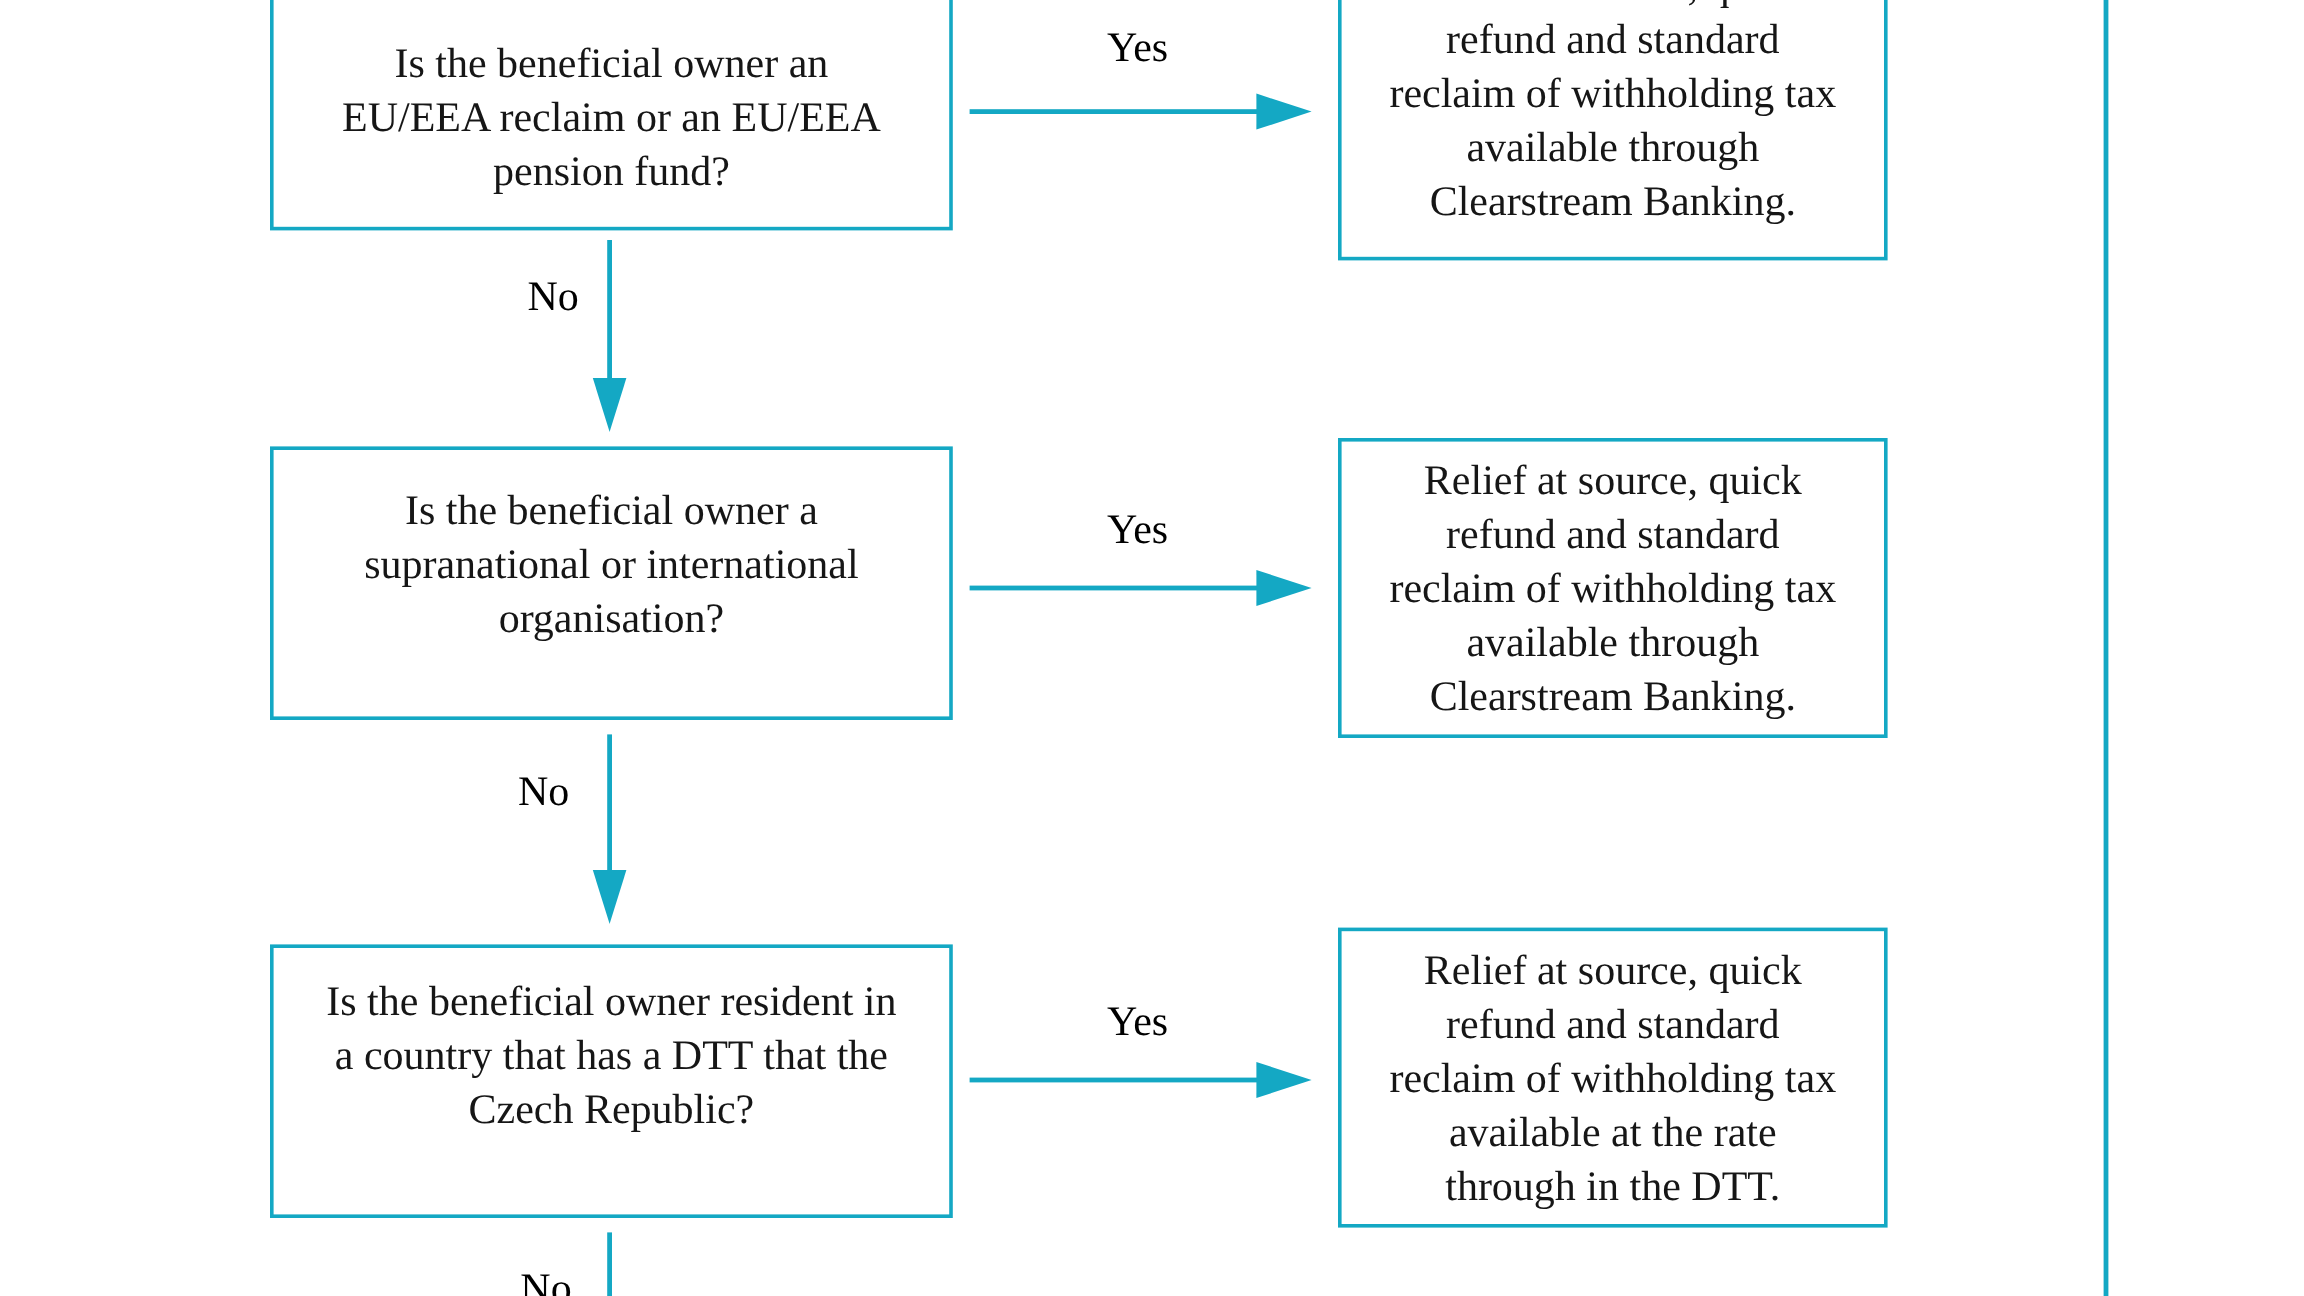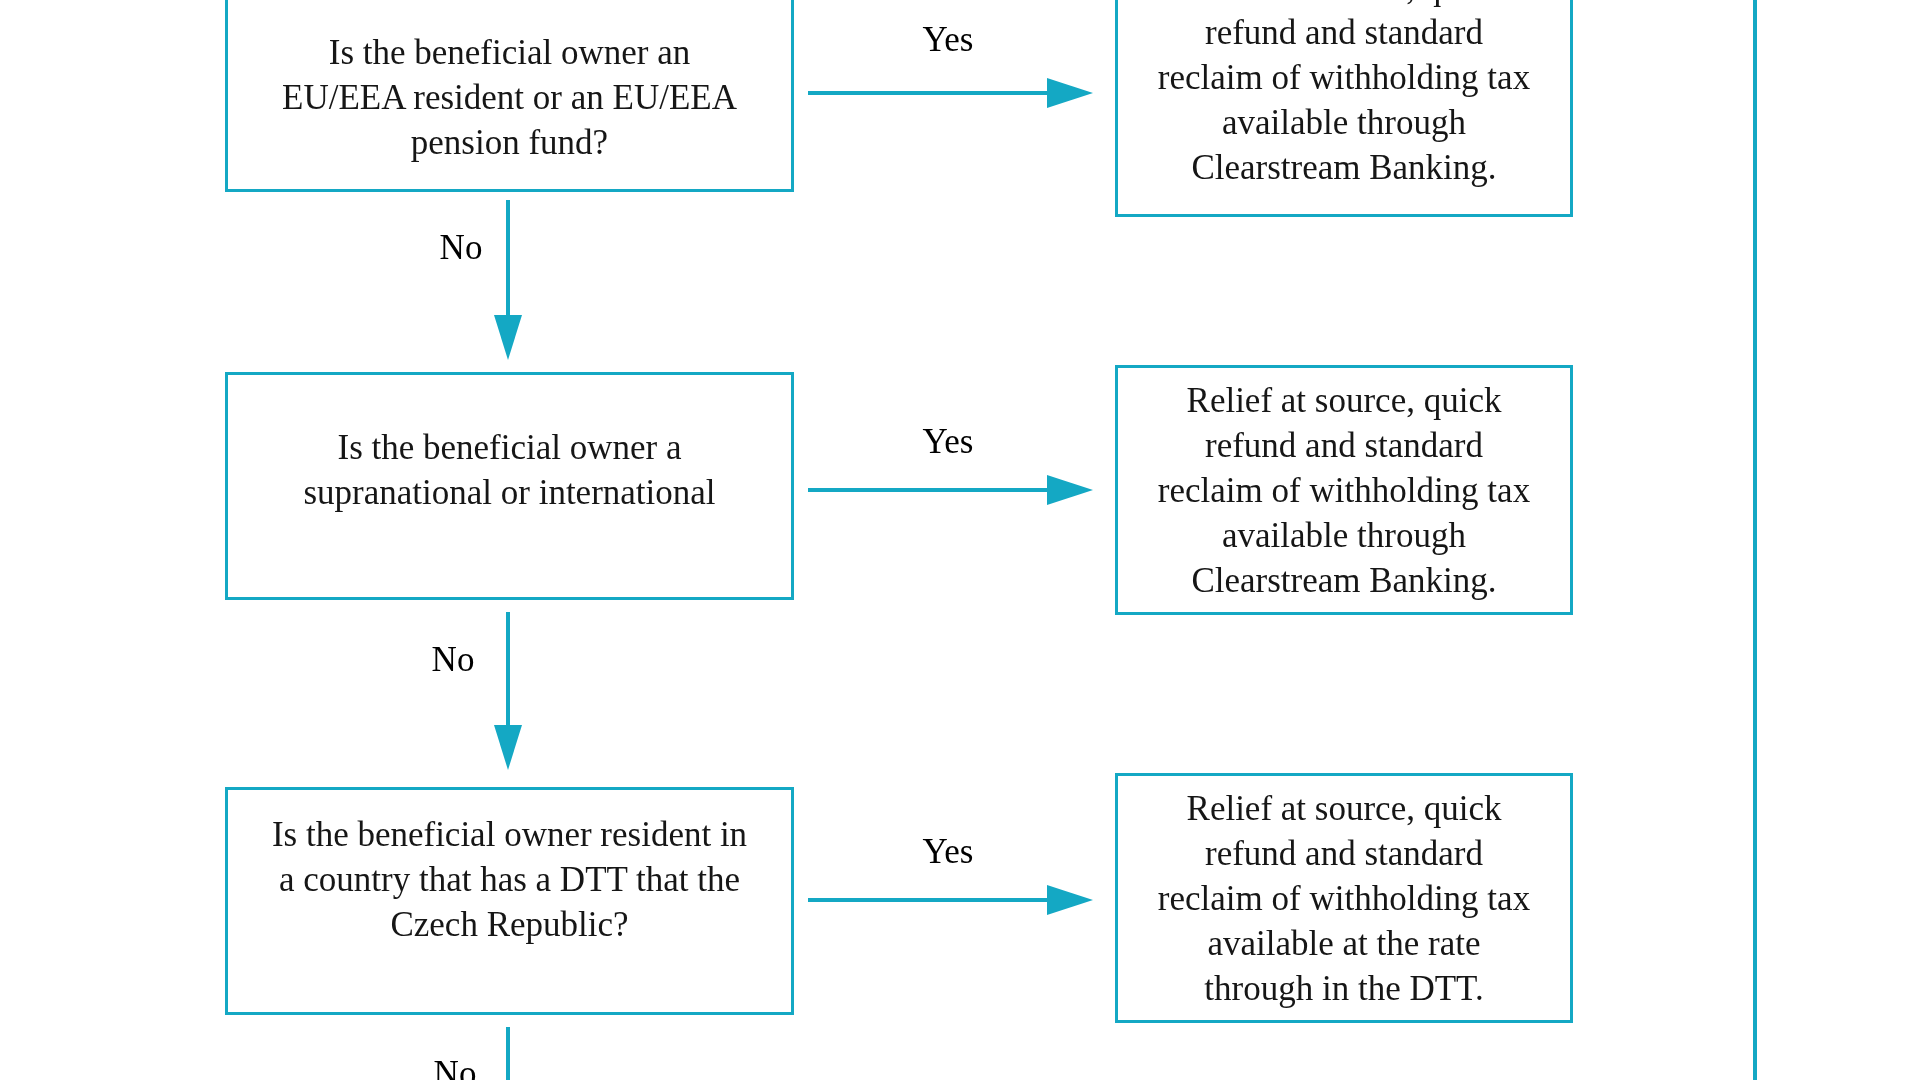--- a/index.html
+++ b/index.html
@@ -55,21 +55,21 @@
   }
 </style>
 </head>
 <body>
 
 <div id="canvas">
 
   <div class="box qbox" style="top:-36px; padding-top:38px;">
     <div class="box-text">
       <span>Is the beneficial owner an</span>
-      <span>EU/EEA resident or an EU/EEA</span>
+      <span>EU/EEA reclaim or an EU/EEA</span>
       <span>pension fund?</span>
     </div>
   </div>
   <div class="edge-label" style="left:948px; top:39px;">Yes</div>
   <div class="hline" style="left:808px; top:91px; width:240px;"></div>
   <div class="head-right" style="left:1047px; top:78px;"></div>
   <div class="box rbox" style="top:-33px; padding-bottom:30px;">
     <div class="box-text">
       <span>Relief at source, quick</span>
       <span>refund and standard</span>
@@ -79,20 +79,21 @@
     </div>
   </div>
   <div class="edge-label" style="left:461px; top:247px;">No</div>
   <div class="vline" style="left:506px; top:200px; height:115px;"></div>
   <div class="head-down" style="left:494px; top:315px;"></div>
 
   <div class="box qbox" style="top:372px; padding-bottom:32px;justify-content:center;">
     <div class="box-text">
       <span>Is the beneficial owner a</span>
       <span>supranational or international</span>
+      <span>organisation?</span>
     </div>
   </div>
   <div class="edge-label" style="left:948px; top:441px;">Yes</div>
   <div class="hline" style="left:808px; top:488px; width:240px;"></div>
   <div class="head-right" style="left:1047px; top:475px;"></div>
   <div class="box rbox" style="top:365px;">
     <div class="box-text">
       <span>Relief at source, quick</span>
       <span>refund and standard</span>
       <span>reclaim of withholding tax</span>

